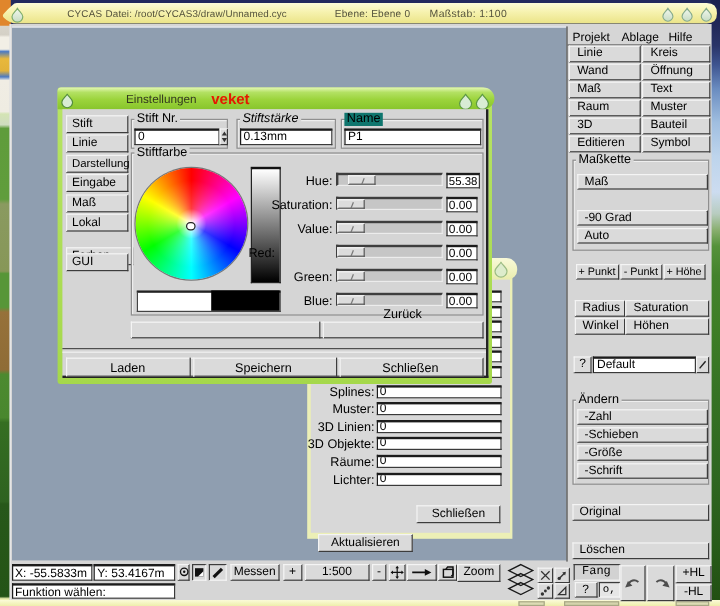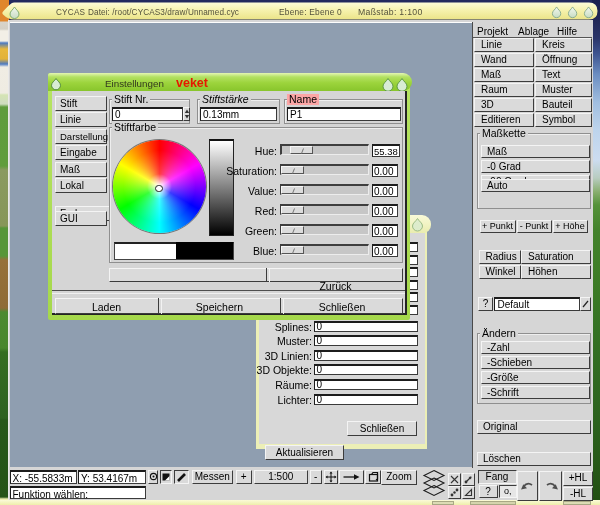--- a/index.html
+++ b/index.html
@@ -3,21 +3,21 @@
 <style>
   html,body{margin:0;padding:0;width:600px;height:505px;overflow:hidden;
     font-family:"Liberation Sans",sans-serif;}
   .abs{position:absolute;}
   #stage{position:relative;width:600px;height:505px;background:#232a5e;overflow:hidden;}
   .btn{position:absolute;background:#dadada;
     border-top:1px solid #f4f4f4;border-left:1px solid #f4f4f4;
     border-right:1px solid #3c3c3c;border-bottom:1px solid #3c3c3c;
     font-size:10px;color:#000;line-height:11.5px;box-sizing:border-box;white-space:nowrap;}
   .btn.pr{border-top:1px solid #3c3c3c;border-left:1px solid #3c3c3c;
-    border-right:1px solid #f4f4f4;border-bottom:1px solid #f4f4f4;}
+    border-right:1px solid #f4f4f4;border-bottom:1px solid #f4f4f4;font-family:Liberation Mono, monospace;}
   .ctr{text-align:center;}
   .fld{position:absolute;background:#fff;border:1px solid #3a3a3a;
     border-top:2px solid #1c1c1c;border-left:1px solid #1c1c1c;
     font-size:10px;line-height:10px;color:#000;box-sizing:border-box;white-space:nowrap;overflow:hidden;}
   .gbox{position:absolute;border:1px solid #8f8f8f;box-sizing:border-box;
     box-shadow:inset 1px 1px 0 #eee;}
   .glab{position:absolute;font-size:10.5px;color:#000;line-height:11px;padding:0 2px;white-space:nowrap;}
   .lab{position:absolute;font-size:10.5px;color:#000;white-space:nowrap;}
   .track{position:absolute;background:#c6c6c6;box-sizing:border-box;
     border-top:2px solid #3e3e3e;border-left:2px solid #3e3e3e;
@@ -71,23 +71,22 @@
 <div class="btn" style="left:474px;top:83px;width:60px;height:13.5px;padding-left:6px;">Raum</div>
 <div class="btn" style="left:535px;top:83px;width:57px;height:13.5px;padding-left:6px;">Muster</div>
 <div class="btn" style="left:474px;top:98px;width:60px;height:13.5px;padding-left:6px;">3D</div>
 <div class="btn" style="left:535px;top:98px;width:57px;height:13.5px;padding-left:6px;">Bauteil</div>
 <div class="btn" style="left:474px;top:113px;width:60px;height:13.5px;padding-left:6px;">Editieren</div>
 <div class="btn" style="left:535px;top:113px;width:57px;height:13.5px;padding-left:6px;">Symbol</div>
 
 <div class="gbox" style="left:476.5px;top:133px;width:114.5px;height:76px;"></div>
 <div class="glab" style="left:480px;top:128px;background:#d6d6d6;">Maßkette</div>
 <div class="btn" style="left:481px;top:144.5px;width:109px;height:13px;padding-left:5px;">Maß</div>
-<div class="btn" style="left:481px;top:159.5px;width:109px;height:13px;padding-left:5px;">-0 Grad</div>
 <div class="btn" style="left:481px;top:174.5px;width:109px;height:13px;padding-left:5px;">-90 Grad</div>
-<div class="btn" style="left:481px;top:179px;width:109px;height:13px;padding-left:5px;">Auto</div>
+<div class="btn" style="left:481px;top:190px;width:109px;height:13px;padding-left:5px;">Auto</div>
 
 <div class="btn ctr" style="left:479.5px;top:219.5px;width:36px;height:13.5px;font-size:9px;">+ Punkt</div>
 <div class="btn ctr" style="left:516.5px;top:219.5px;width:35px;height:13.5px;font-size:9px;">- Punkt</div>
 <div class="btn ctr" style="left:552.5px;top:219.5px;width:35px;height:13.5px;font-size:9px;">+ Höhe</div>
 
 <div class="btn" style="left:478.5px;top:250px;width:42.5px;height:14px;padding-left:6px;">Radius</div>
 <div class="btn" style="left:521px;top:250px;width:69.5px;height:14px;padding-left:6px;">Saturation</div>
 <div class="btn" style="left:478.5px;top:264.5px;width:42.5px;height:14px;padding-left:6px;">Winkel</div>
 <div class="btn" style="left:521px;top:264.5px;width:69.5px;height:14px;padding-left:6px;">Höhen</div>
 
@@ -299,21 +298,21 @@
 <div class="btn" style="left:182.5px;top:106.5px;width:7.5px;height:14px;">
  <svg width="6" height="12" style="position:absolute;left:0;top:0;">
         <path d="M3,1.5 L5.2,5 H0.8 Z" fill="#333"></path>
         <path d="M3,10.5 L5.2,7 H0.8 Z" fill="#333"></path>
       </svg>
     </div>
 <div class="gbox" style="left:197px;top:99px;width:83px;height:24.5px;"></div>
 <div class="glab" style="left:200px;top:93.5px;background:#d5d5d5;font-style:italic;">Stiftstärke</div>
 <div class="fld" style="left:200px;top:106.5px;width:77px;height:14px;padding:1px 0 0 2px;">0.13mm</div>
 <div class="gbox" style="left:284px;top:99px;width:119px;height:24.5px;"></div>
-<div class="glab" style="left:287px;top:93.5px;background:#fca5a5;">Name</div>
+<div class="glab" style="left:287px;top:93.5px;background:#0f766e;">Name</div>
 <div class="fld" style="left:287px;top:106.5px;width:114px;height:14px;padding:1px 0 0 2px;">P1</div>
 
 <div class="gbox" style="left:109px;top:127px;width:294px;height:136px;"></div>
 <div class="glab" style="left:112px;top:121.5px;background:#d5d5d5;">Stiftfarbe</div>
 
 <div class="abs" id="wheel" style="left:113px;top:140px;width:93px;height:93px;border-radius:50%;
   background:
    radial-gradient(circle, #fff 0%, rgba(255,255,255,0.88) 4%, rgba(255,255,255,0.24) 19%, rgba(255,255,255,0) 55%),
    conic-gradient(#f00, #f0f 16.7%, #00f 33.3%, #0ff 50%, #0f0 66.7%, #ff0 83.3%, #f00);
   box-shadow:0 0 0 1px rgba(40,40,40,0.55);"></div>
@@ -322,21 +321,21 @@
 <div class="abs" style="left:208.5px;top:139px;width:25px;height:96.5px;box-sizing:border-box;
   border:1px solid #222;border-top:2px solid #111;
   background:linear-gradient(180deg,#fff 0,#000 100%);"></div>
 <div class="abs" style="left:113.5px;top:241.5px;width:120px;height:18px;background:#fff;
   border:1px solid #444;border-top:2px solid #222;box-sizing:border-box;"></div>
 <div class="abs" style="left:175.5px;top:242px;width:57.5px;height:17px;background:#000;"></div>
 
 <div class="lab" style="left:207px;top:145px;width:70px;text-align:right;font-size:10.5px;">Hue:</div>
 <div class="lab" style="left:207px;top:165px;width:70px;text-align:right;font-size:10.5px;">Saturation:</div>
 <div class="lab" style="left:207px;top:185px;width:70px;text-align:right;font-size:10.5px;">Value:</div>
-<div class="lab" style="left:207px;top:205px;width:70px;text-align:right;font-size:10.5px;">Red:</div>
+<div class="lab" style="left:207px;top:205px;width:70px;text-align:left;font-size:10.5px;">Red:</div>
 <div class="lab" style="left:207px;top:225px;width:70px;text-align:right;font-size:10.5px;">Green:</div>
 <div class="lab" style="left:207px;top:245px;width:70px;text-align:right;font-size:10.5px;">Blue:</div>
 
 <div class="track" style="left:280px;top:144px;width:89px;height:11px;"></div>
 <div class="thumb" style="left:290px;top:145.5px;width:23px;height:8px;">
       <svg width="23" height="8" style="position:absolute;left:0;top:0;">
         <path d="M12.5,1.5 L10.5,6.5" stroke="#777" stroke-width="1"></path>
       </svg>
     </div>
 <div class="fld" style="left:372px;top:143.5px;width:27.5px;height:13.5px;padding:1px 0 0 1px;font-size:9.5px;">55.38</div>
@@ -376,21 +375,21 @@
 <div class="track" style="left:280px;top:244px;width:89px;height:11px;"></div>
 <div class="thumb" style="left:281px;top:245.5px;width:23px;height:8px;">
       <svg width="23" height="8" style="position:absolute;left:0;top:0;">
         <path d="M12.5,1.5 L10.5,6.5" stroke="#777" stroke-width="1"></path>
       </svg>
     </div>
 <div class="fld" style="left:372px;top:243.5px;width:26px;height:13.5px;padding:1px 0 0 1px;font-size:10px;">0.00</div>
 
 <div class="btn" style="left:109px;top:267.5px;width:294px;height:14.5px;"></div>
 <div class="abs" style="left:266px;top:268px;width:2px;height:13.5px;border-left:1px solid #3c3c3c;border-right:1px solid #f2f2f2;"></div>
-<div class="lab ctr" style="left:268px;top:280px;width:135px;">Zurück</div>
+<div class="lab ctr" style="left:268px;top:256px;width:135px;">Zurück</div>
 
 <div class="abs" style="left:52px;top:289.5px;width:352.5px;height:2px;border-top:1px solid #4e4e4e;border-bottom:1px solid #f0f0f0;"></div>
 
 <div class="btn" style="left:55px;top:297.5px;width:348px;height:16.5px;"></div>
 <div class="abs" style="left:157.5px;top:298px;width:2px;height:15.5px;border-left:1px solid #3c3c3c;border-right:1px solid #f2f2f2;"></div>
 <div class="abs" style="left:279.5px;top:298px;width:2px;height:15.5px;border-left:1px solid #3c3c3c;border-right:1px solid #f2f2f2;"></div>
 <div class="lab ctr" style="left:55px;top:300.5px;width:103px;">Laden</div>
 <div class="lab ctr" style="left:159px;top:300.5px;width:121px;">Speichern</div>
 <div class="lab ctr" style="left:281px;top:300.5px;width:122px;">Schließen</div>
 

